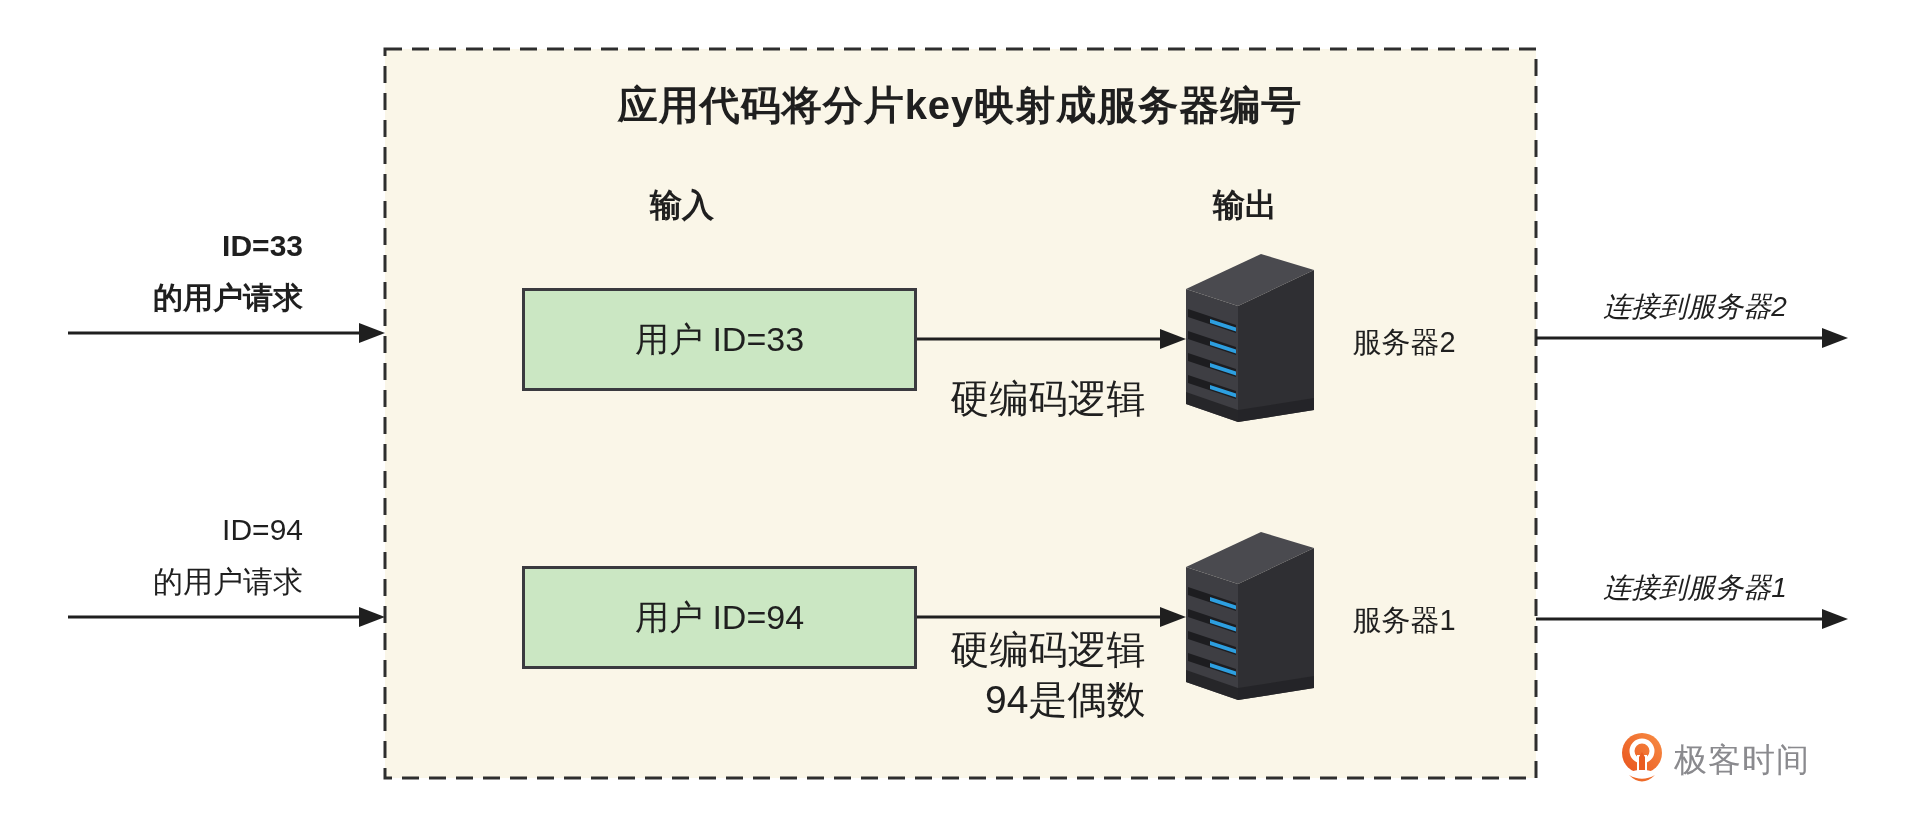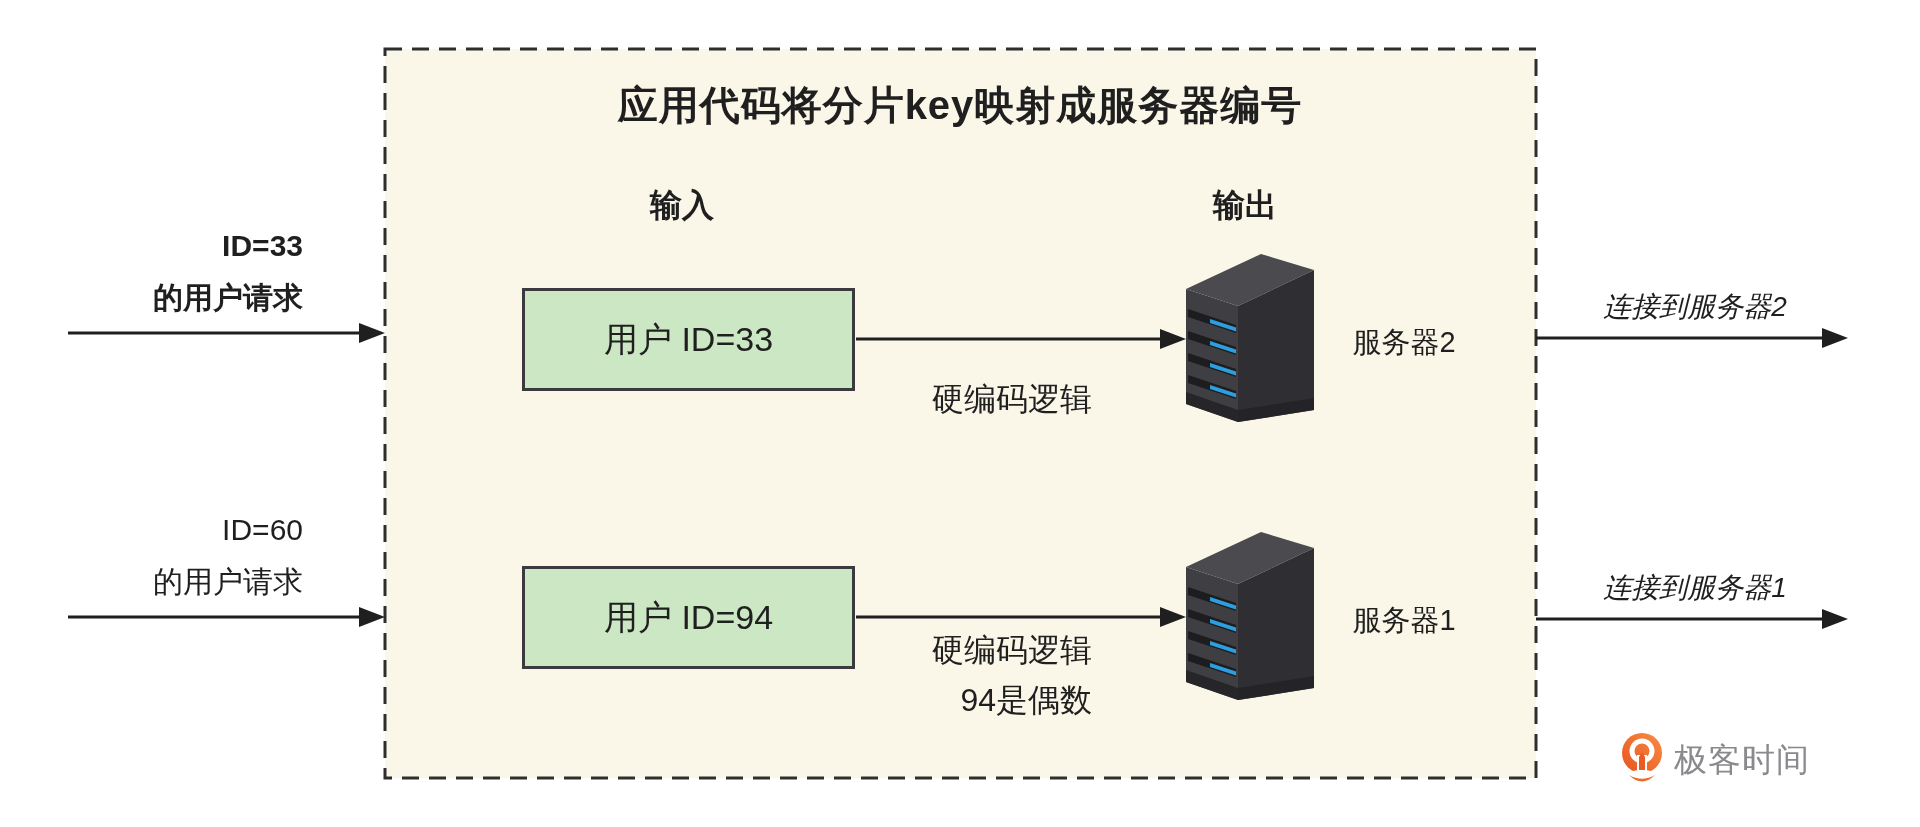--- a/index.html
+++ b/index.html
@@ -11,25 +11,25 @@
     color:#1f1f1f;
   }
   .layer { position:absolute; left:0; top:0; }
   .lbl {
     position:absolute; transform:translate(-50%,-50%);
     text-align:right; white-space:nowrap; color:#1f1f1f;
   }
   .title   { font-size:40px; font-weight:600; letter-spacing:1px; }
   .colhead { font-size:32px; font-weight:700; }
   .reqlbl  { font-size:30px; line-height:52px; }
-  .maplbl  { font-size:32px; line-height:50px; }
+  .maplbl  { font-size:39px; line-height:50px;margin-left:36px; }
   .srvlbl  { font-size:29px; }
   .outlbl  { font-size:28px;font-style:italic; }
   .inputbox {
-    position:absolute; width:333px; height:103px;
+    position:absolute; width:395px; height:103px;
     background:#CBE7C3; border:3px solid #3A3A3F;
     display:flex; align-items:center; justify-content:center;
     font-size:34px; color:#1f1f1f;
   }
   .logo {
     position:absolute; left:1621px; top:733px;
     display:flex; align-items:center; gap:9px;
   }
   .logo-text {
     font-size:33px; color:#8A8A8E; letter-spacing:1px; line-height:54px;
@@ -94,21 +94,21 @@
   <div class="lbl title" style="left:960px; top:105px;">应用代码将分片key映射成服务器编号</div>
 
   <div class="lbl colhead" style="left:682px; top:206px;">输入</div>
   <div class="lbl colhead" style="left:1245px; top:206px;">输出</div>
 
   <div class="lbl reqlbl" style="left:228px; top:272px;font-weight:bold;">
     <div>ID=33</div>
     <div>的用户请求</div>
   </div>
   <div class="lbl reqlbl" style="left:228px; top:556px;">
-    <div>ID=60</div>
+    <div>ID=94</div>
     <div>的用户请求</div>
   </div>
 
   <div class="inputbox" style="left:522px; top:288px;">
     <span>用户 ID=33</span>
   </div>
   <div class="inputbox" style="left:522px; top:566px;">
     <span>用户 ID=94</span>
   </div>
 

